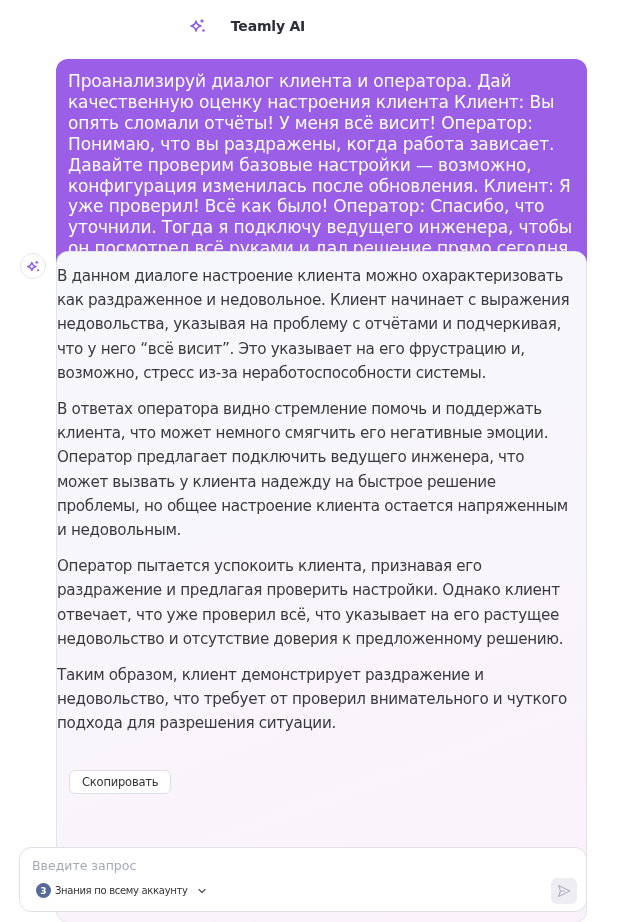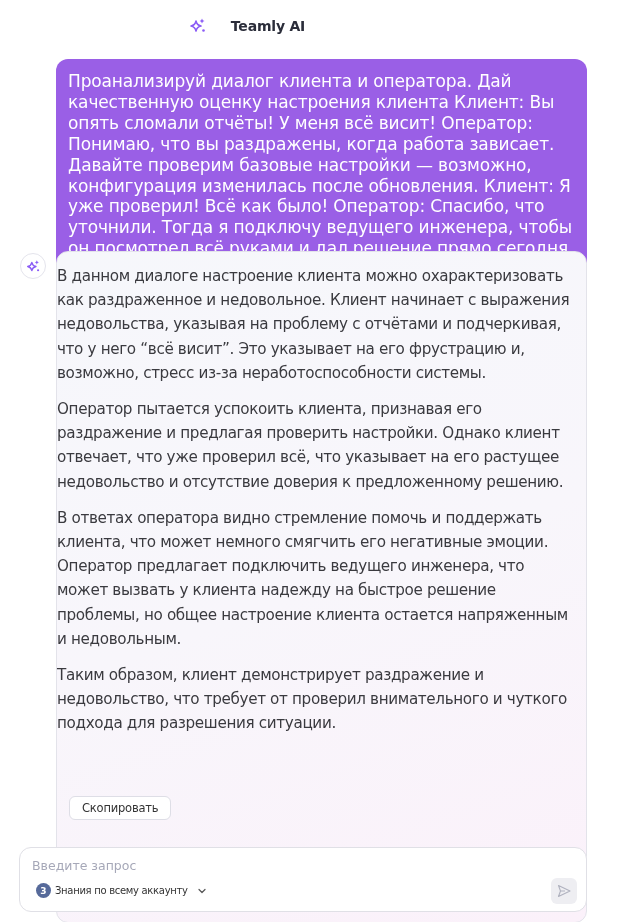--- a/index.html
+++ b/index.html
@@ -35,21 +35,21 @@
       border: 1px solid #e3e3ea; border-radius: 12px;
       background: linear-gradient(160deg, #f6f7fb 0%, #f8f6fb 50%, #fbf1fa 100%);
       padding: 12px 12px 12px 0;
     }
     .ai-card p {
       font-family: "DejaVu Sans", sans-serif;
       font-size: 15.2px; line-height: 24.2px; color: #3a3a3f;
       letter-spacing: -0.35px;
       margin-bottom: 12px;
     }
-    .ai-actions { position: absolute; left: 12px; top: 544px; display: flex; gap: 6px; }
+    .ai-actions { position: absolute; left: 12px; top: 518px; display: flex; gap: 6px; }
     .ai-btn {
       height: 24px; padding: 0 12px; border: 1px solid #dedee6; border-radius: 6px; background: #fff;
       font-family: "DejaVu Sans", sans-serif; font-size: 11.5px; color: #333; letter-spacing: -0.2px;
       display: inline-flex; align-items: center; cursor: pointer;
     }
 
     .composer {
       position: absolute; top: 847px; left: 19px; width: 568px; height: 65px;
       border: 1px solid #e0e0e6; border-radius: 12px; background: #fff; padding-left: 48px;
     }
@@ -96,22 +96,22 @@
     <svg width="15" height="15" viewBox="0 0 18 18">
       <path d="M7 4 C7.6 7, 9 8.4, 12 9 C9 9.6, 7.6 11, 7 14 C6.4 11, 5 9.6, 2 9 C5 8.4, 6.4 7, 7 4 Z" fill="none" stroke="#8b5cf6" stroke-width="1.6" stroke-linejoin="round"></path>
       <path d="M13 1.5 L13.8 3.2 L15.5 4 L13.8 4.8 L13 6.5 L12.2 4.8 L10.5 4 L12.2 3.2 Z" fill="#8b5cf6"></path>
       <circle cx="14.5" cy="13.5" r="1.3" fill="#8b5cf6"></circle>
     </svg>
   </span>
 </div>
 
 <div class="ai-card">
   <p>В данном диалоге настроение клиента можно охарактеризовать как раздраженное и недовольное. Клиент начинает с выражения недовольства, указывая на проблему с отчётами и подчеркивая, что у него “всё висит”. Это указывает на его фрустрацию и, возможно, стресс из-за неработоспособности системы.</p>
+  <p>В ответах оператора видно стремление помочь и поддержать клиента, что может немного смягчить его негативные эмоции. Оператор предлагает подключить ведущего инженера, что может вызвать у клиента надежду на быстрое решение проблемы, но общее настроение клиента остается напряженным и недовольным.</p>
   <p>Оператор пытается успокоить клиента, признавая его раздражение и предлагая проверить настройки. Однако клиент отвечает, что уже проверил всё, что указывает на его растущее недовольство и отсутствие доверия к предложенному решению.</p>
-  <p>В ответах оператора видно стремление помочь и поддержать клиента, что может немного смягчить его негативные эмоции. Оператор предлагает подключить ведущего инженера, что может вызвать у клиента надежду на быстрое решение проблемы, но общее настроение клиента остается напряженным и недовольным.</p>
   <p>Таким образом, клиент демонстрирует раздражение и недовольство, что требует от проверил внимательного и чуткого подхода для разрешения ситуации.</p>
   <div class="ai-actions">
     <button class="ai-btn">Скопировать</button>
   </div>
 </div>
 
 <div class="composer">
   <input class="input" type="text" placeholder="Введите запрос" style="">
   <div class="knowledge">
     <span class="badge">3</span>

